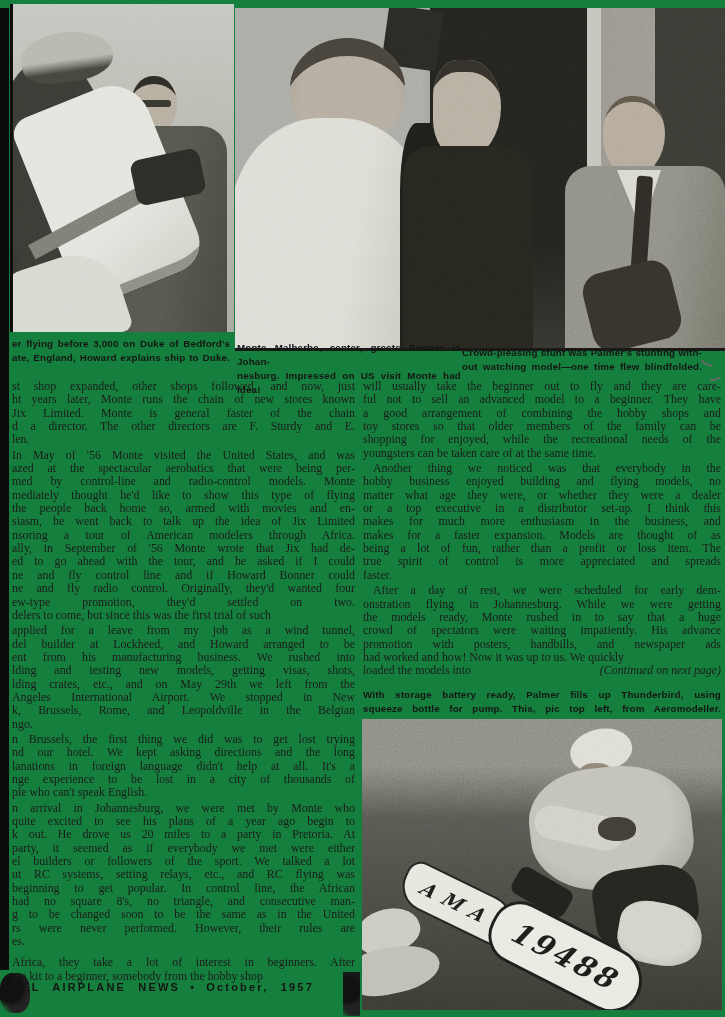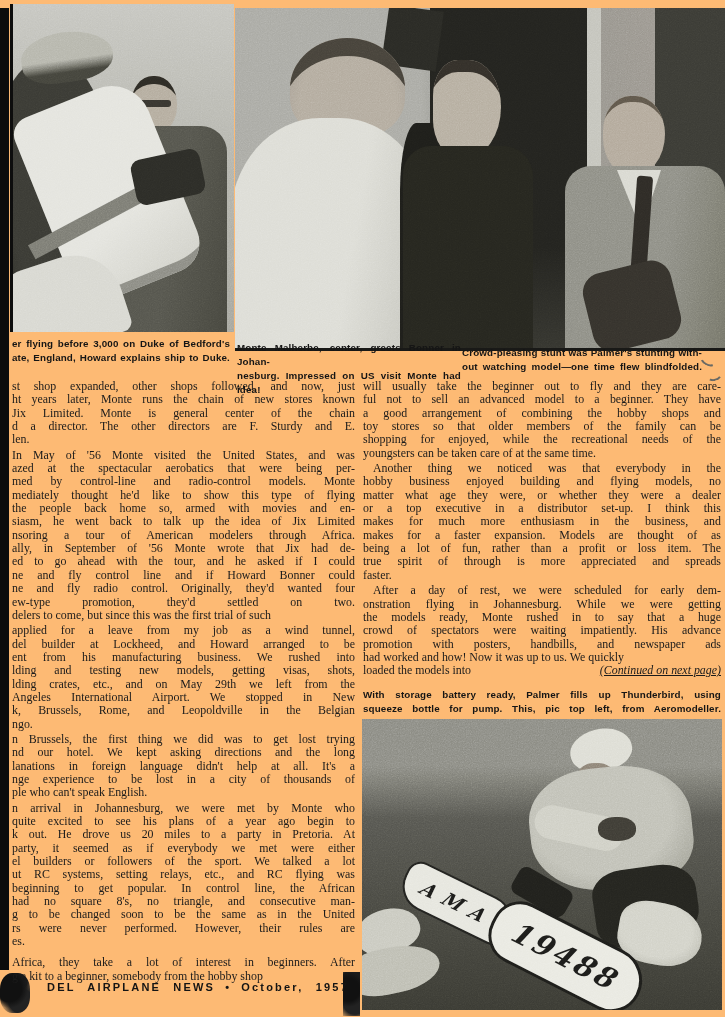--- a/index.html
+++ b/index.html
@@ -1,18 +1,18 @@
 <!DOCTYPE html>
 <html><head>
 <meta charset="utf-8">
 <style>
   html,body { margin:0; padding:0; background:#e8e8e4; }
   #page {
     position:relative; width:725px; height:1017px; margin:0 auto;
-    background:#fdba74; overflow:hidden;
+    background:#15803d; overflow:hidden;
     font-family:"Liberation Serif", serif; color:#1b1b1b;
   }
 
   
   .scan-bar { position:absolute; left:0; top:8px; width:9px; height:962px; background:#0c0c0c; }
   .smudge { position:absolute; background:
       radial-gradient(circle at 30% 40%, #111 0 40%, transparent 60%),
       radial-gradient(circle at 70% 70%, #222 0 35%, transparent 60%),
       radial-gradient(circle at 55% 20%, #1a1a1a 0 30%, transparent 55%);
   }
@@ -29,25 +29,25 @@
 
   
   .col { position:absolute; font-size:11.9px; line-height:13.35px; }
   .para { margin-bottom:2px; }
   .para .line { text-align:justify; text-align-last:justify; white-space:nowrap; }
   .para .line { white-space:normal; }
   .para [data-repeat] > .line:last-child { text-align-last:auto; }
   .para.indent [data-repeat] > .line:first-child { text-indent:10px; }
   .para.gap-top { margin-top:8px; }
   .cont-line { display:flex; justify-content:space-between; }
-  .cont-line .notice { font-style:italic;text-decoration:underline; }
+  .cont-line .notice { font-style:italic; }
 
   
   .footer { position:absolute; left:12px; top:981px; font-family:"Liberation Sans", sans-serif;
-            font-weight:bold; font-size:11px; letter-spacing:2.2px; word-spacing:7px; color:#141414;margin-left:35px; }
+            font-weight:bold; font-size:11px; letter-spacing:2.2px; word-spacing:7px; color:#141414; }
   .footer span { margin-right:10px; }
 
   
   .mark { font-family:"DejaVu Serif", serif; font-weight:bold; color:#1c1c1a; }
 
   .doodle { position:absolute; border:2px solid #6a6a64; border-color:transparent transparent #6a6a64 transparent;
             border-radius:50%; }
 </style>
 </head>
 <body>
@@ -124,21 +124,21 @@
       </div>
   </div>
   <div class="doodle" style="left:700px;top:352px;width:14px;height:10px;transform:rotate(25deg);"></div>
   <div class="doodle" style="left:706px;top:368px;width:12px;height:9px;transform:rotate(-15deg);"></div>
 
   <div class="col" style="left:12px;top:380px;width:343px;">
     <div class="para">
         <div data-repeat="article.left_column.paragraphs.0.lines">
           <div class="line">st shop expanded, other shops followed, and now, just</div>
           <div class="line">ht years later, Monte runs the chain of new stores known</div>
-          <div class="line">Jix Limited. Monte is general center of the chain</div>
+          <div class="line">Jix Limited. Monte is general faster of the chain</div>
           <div class="line">d a director. The other directors are F. Sturdy and E.</div>
           <div class="line">len.</div>
         </div>
       </div>
     <div class="para">
         <div data-repeat="article.left_column.paragraphs.1.lines">
           <div class="line">In May of '56 Monte visited the United States, and was</div>
           <div class="line">azed at the spectacular aerobatics that were being per-</div>
           <div class="line">med by control-line and radio-control models. Monte</div>
           <div class="line">mediately thought he'd like to show this type of flying</div>
@@ -210,21 +210,21 @@
       </div>
     <div class="para indent">
         <div data-repeat="article.right_column.paragraphs.1.lines">
           <div class="line">Another thing we noticed was that everybody in the</div>
           <div class="line">hobby business enjoyed building and flying models, no</div>
           <div class="line">matter what age they were, or whether they were a dealer</div>
           <div class="line">or a top executive in a distributor set-up. I think this</div>
           <div class="line">makes for much more enthusiasm in the business, and</div>
           <div class="line">makes for a faster expansion. Models are thought of as</div>
           <div class="line">being a lot of fun, rather than a profit or loss item. The</div>
-          <div class="line">true spirit of through is more appreciated and spreads</div>
+          <div class="line">true spirit of control is more appreciated and spreads</div>
           <div class="line">faster.</div>
         </div>
       </div>
     <div class="para indent">
       <div data-repeat="article.right_column.paragraphs.2.lines">
           <div class="line">After a day of rest, we were scheduled for early dem-</div>
           <div class="line">onstration flying in Johannesburg. While we were getting</div>
           <div class="line">the models ready, Monte rushed in to say that a huge</div>
           <div class="line">crowd of spectators were waiting impatiently. His advance</div>
           <div class="line">promotion with posters, handbills, and newspaper ads</div>

